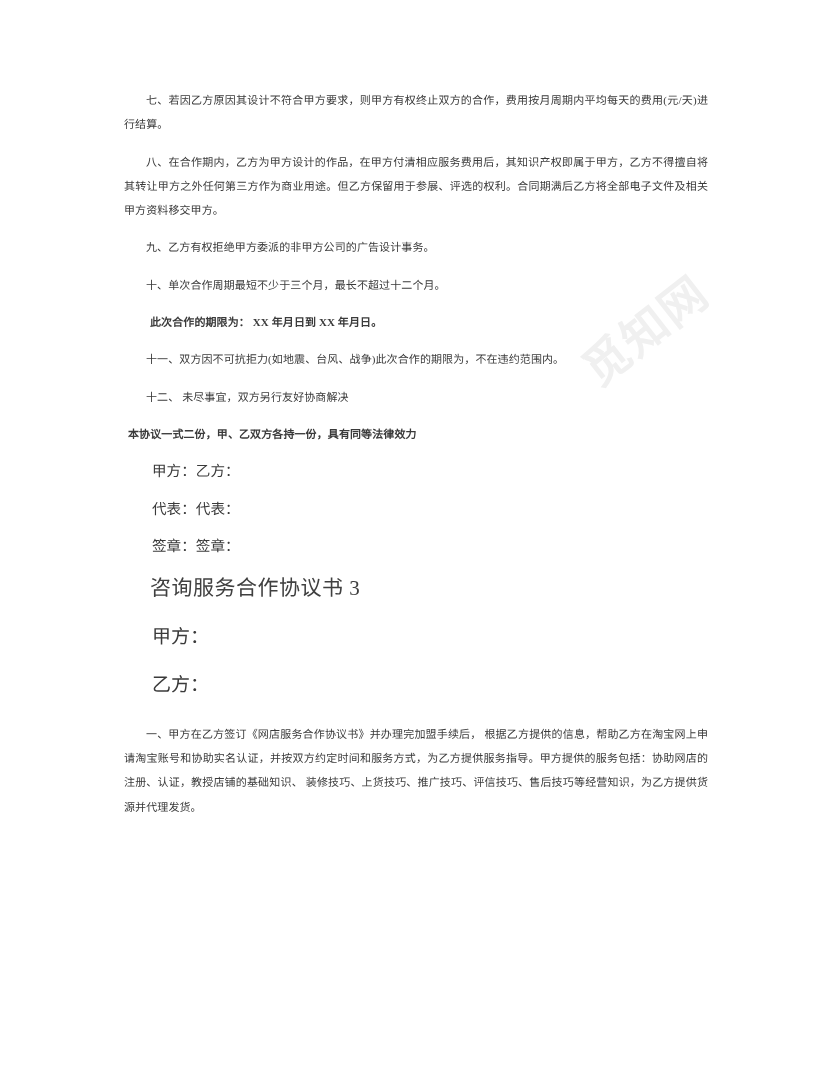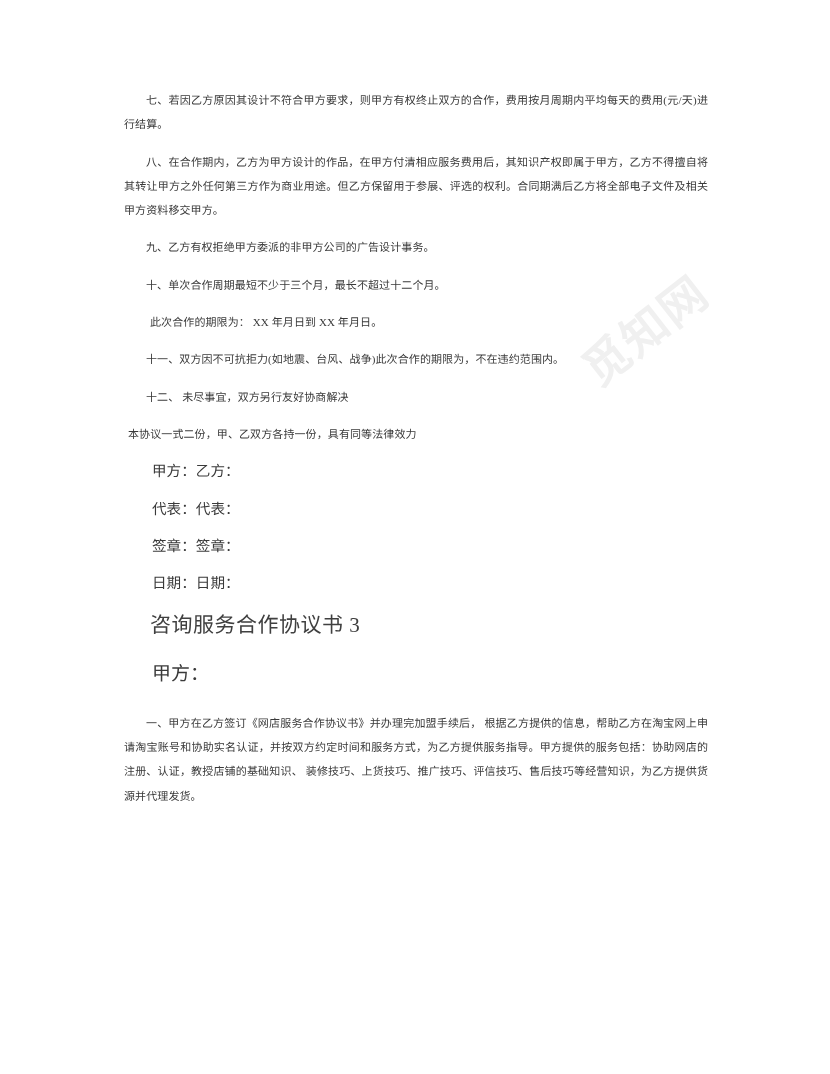--- a/index.html
+++ b/index.html
@@ -59,20 +59,21 @@
     font-size: 11px;
     line-height: 24.3px;
     text-align: justify;
     text-justify: inter-ideograph;
     text-indent: 2em;
     letter-spacing: 0.1px;
   }
 
   p.para.noindent {
     text-indent: 0;
+    font-weight: bold;
   }
 
   
   p.para.spaced {
     margin-bottom: 13px;
   }
 
   p.sig {
     margin: 0 0 13px 0;
     font-size: 14.6px;
@@ -123,24 +124,24 @@
     <p class="para spaced">十二、 未尽事宜，双方另行友好协商解决</p>
 
     <p class="para spaced noindent" style="padding-left:4px;">本协议一式二份，甲、乙双方各持一份，具有同等法律效力</p>
 
     <p class="sig">甲方：乙方：</p>
 
     <p class="sig">代表：代表：</p>
 
     <p class="sig">签章：签章：</p>
 
-    <p class="sig">日期：日期：</p>
 
     <h1 class="doc-heading">咨询服务合作协议书 3</h1>
 
     <p class="party-line">甲方：</p>
 
+    <p class="party-line">乙方：</p>
 
 
     <p class="para">一、甲方在乙方签订《网店服务合作协议书》并办理完加盟手续后， 根据乙方提供的信息，帮助乙方在淘宝网上申请淘宝账号和协助实名认证，并按双方约定时间和服务方式，为乙方提供服务指导。甲方提供的服务包括：协助网店的注册、认证，教授店铺的基础知识、 装修技巧、上货技巧、推广技巧、评信技巧、售后技巧等经营知识，为乙方提供货源并代理发货。</p>
 
   </div>
 </div>
 
 </body></html>

